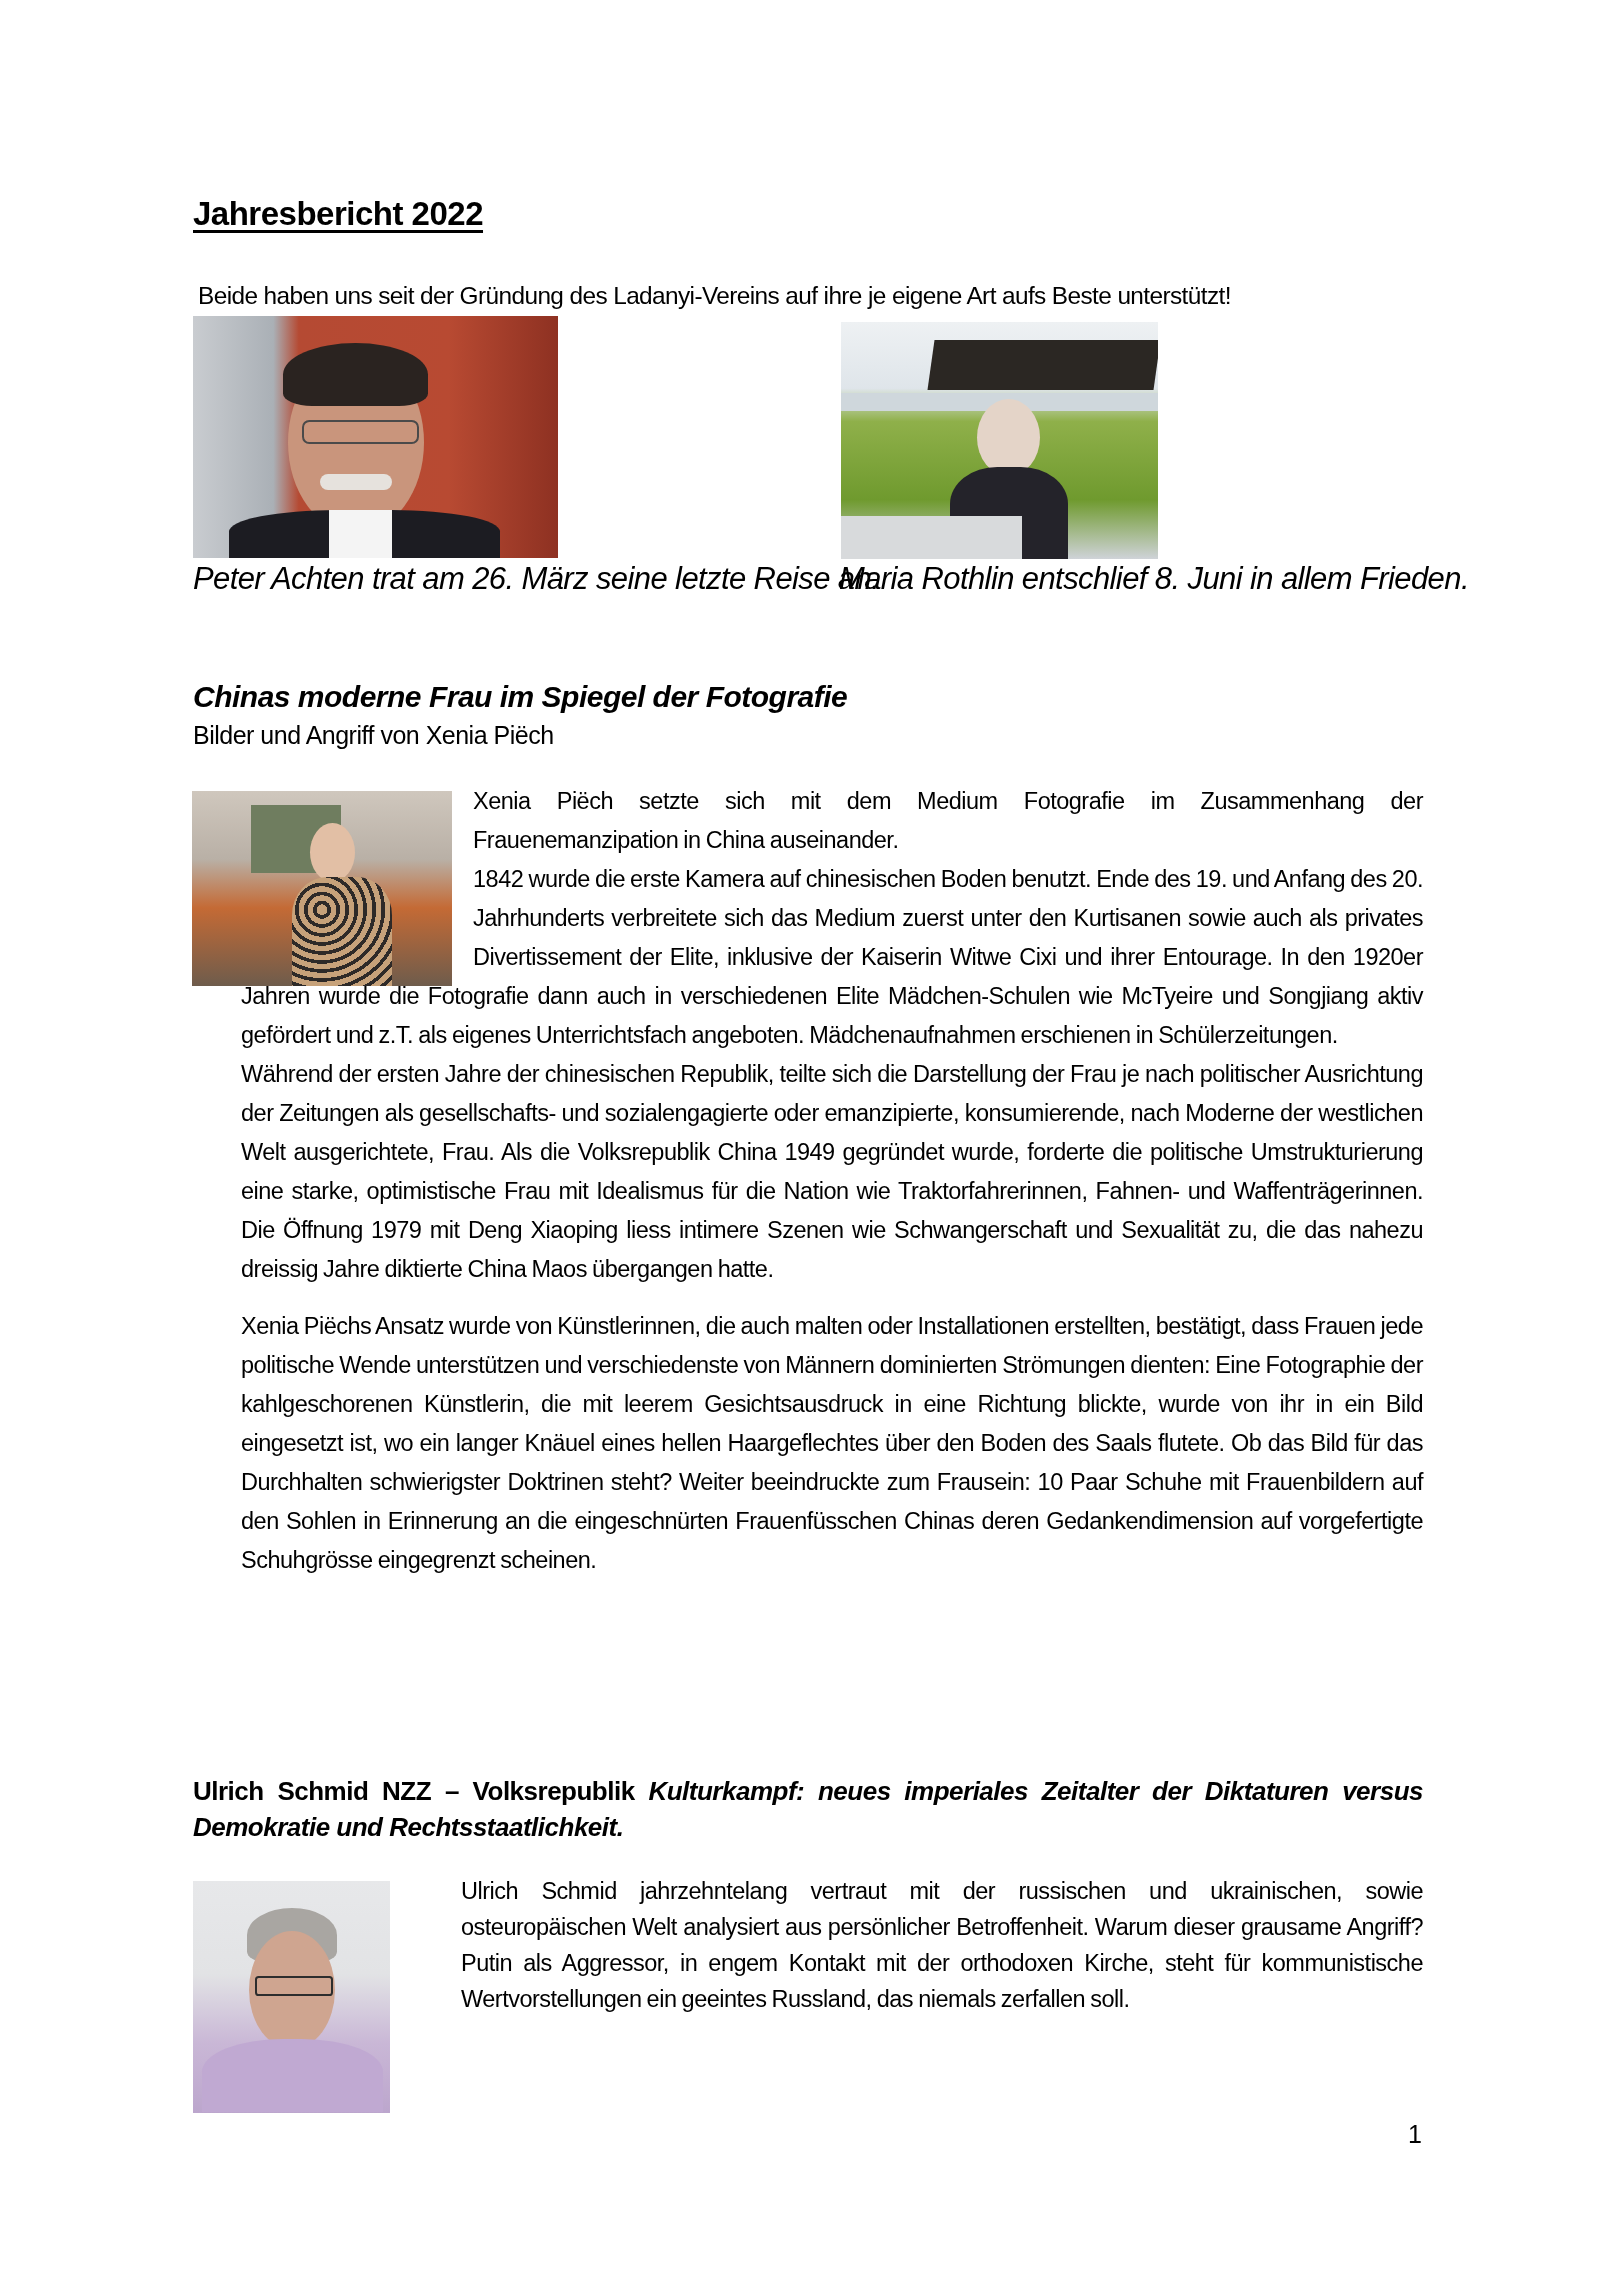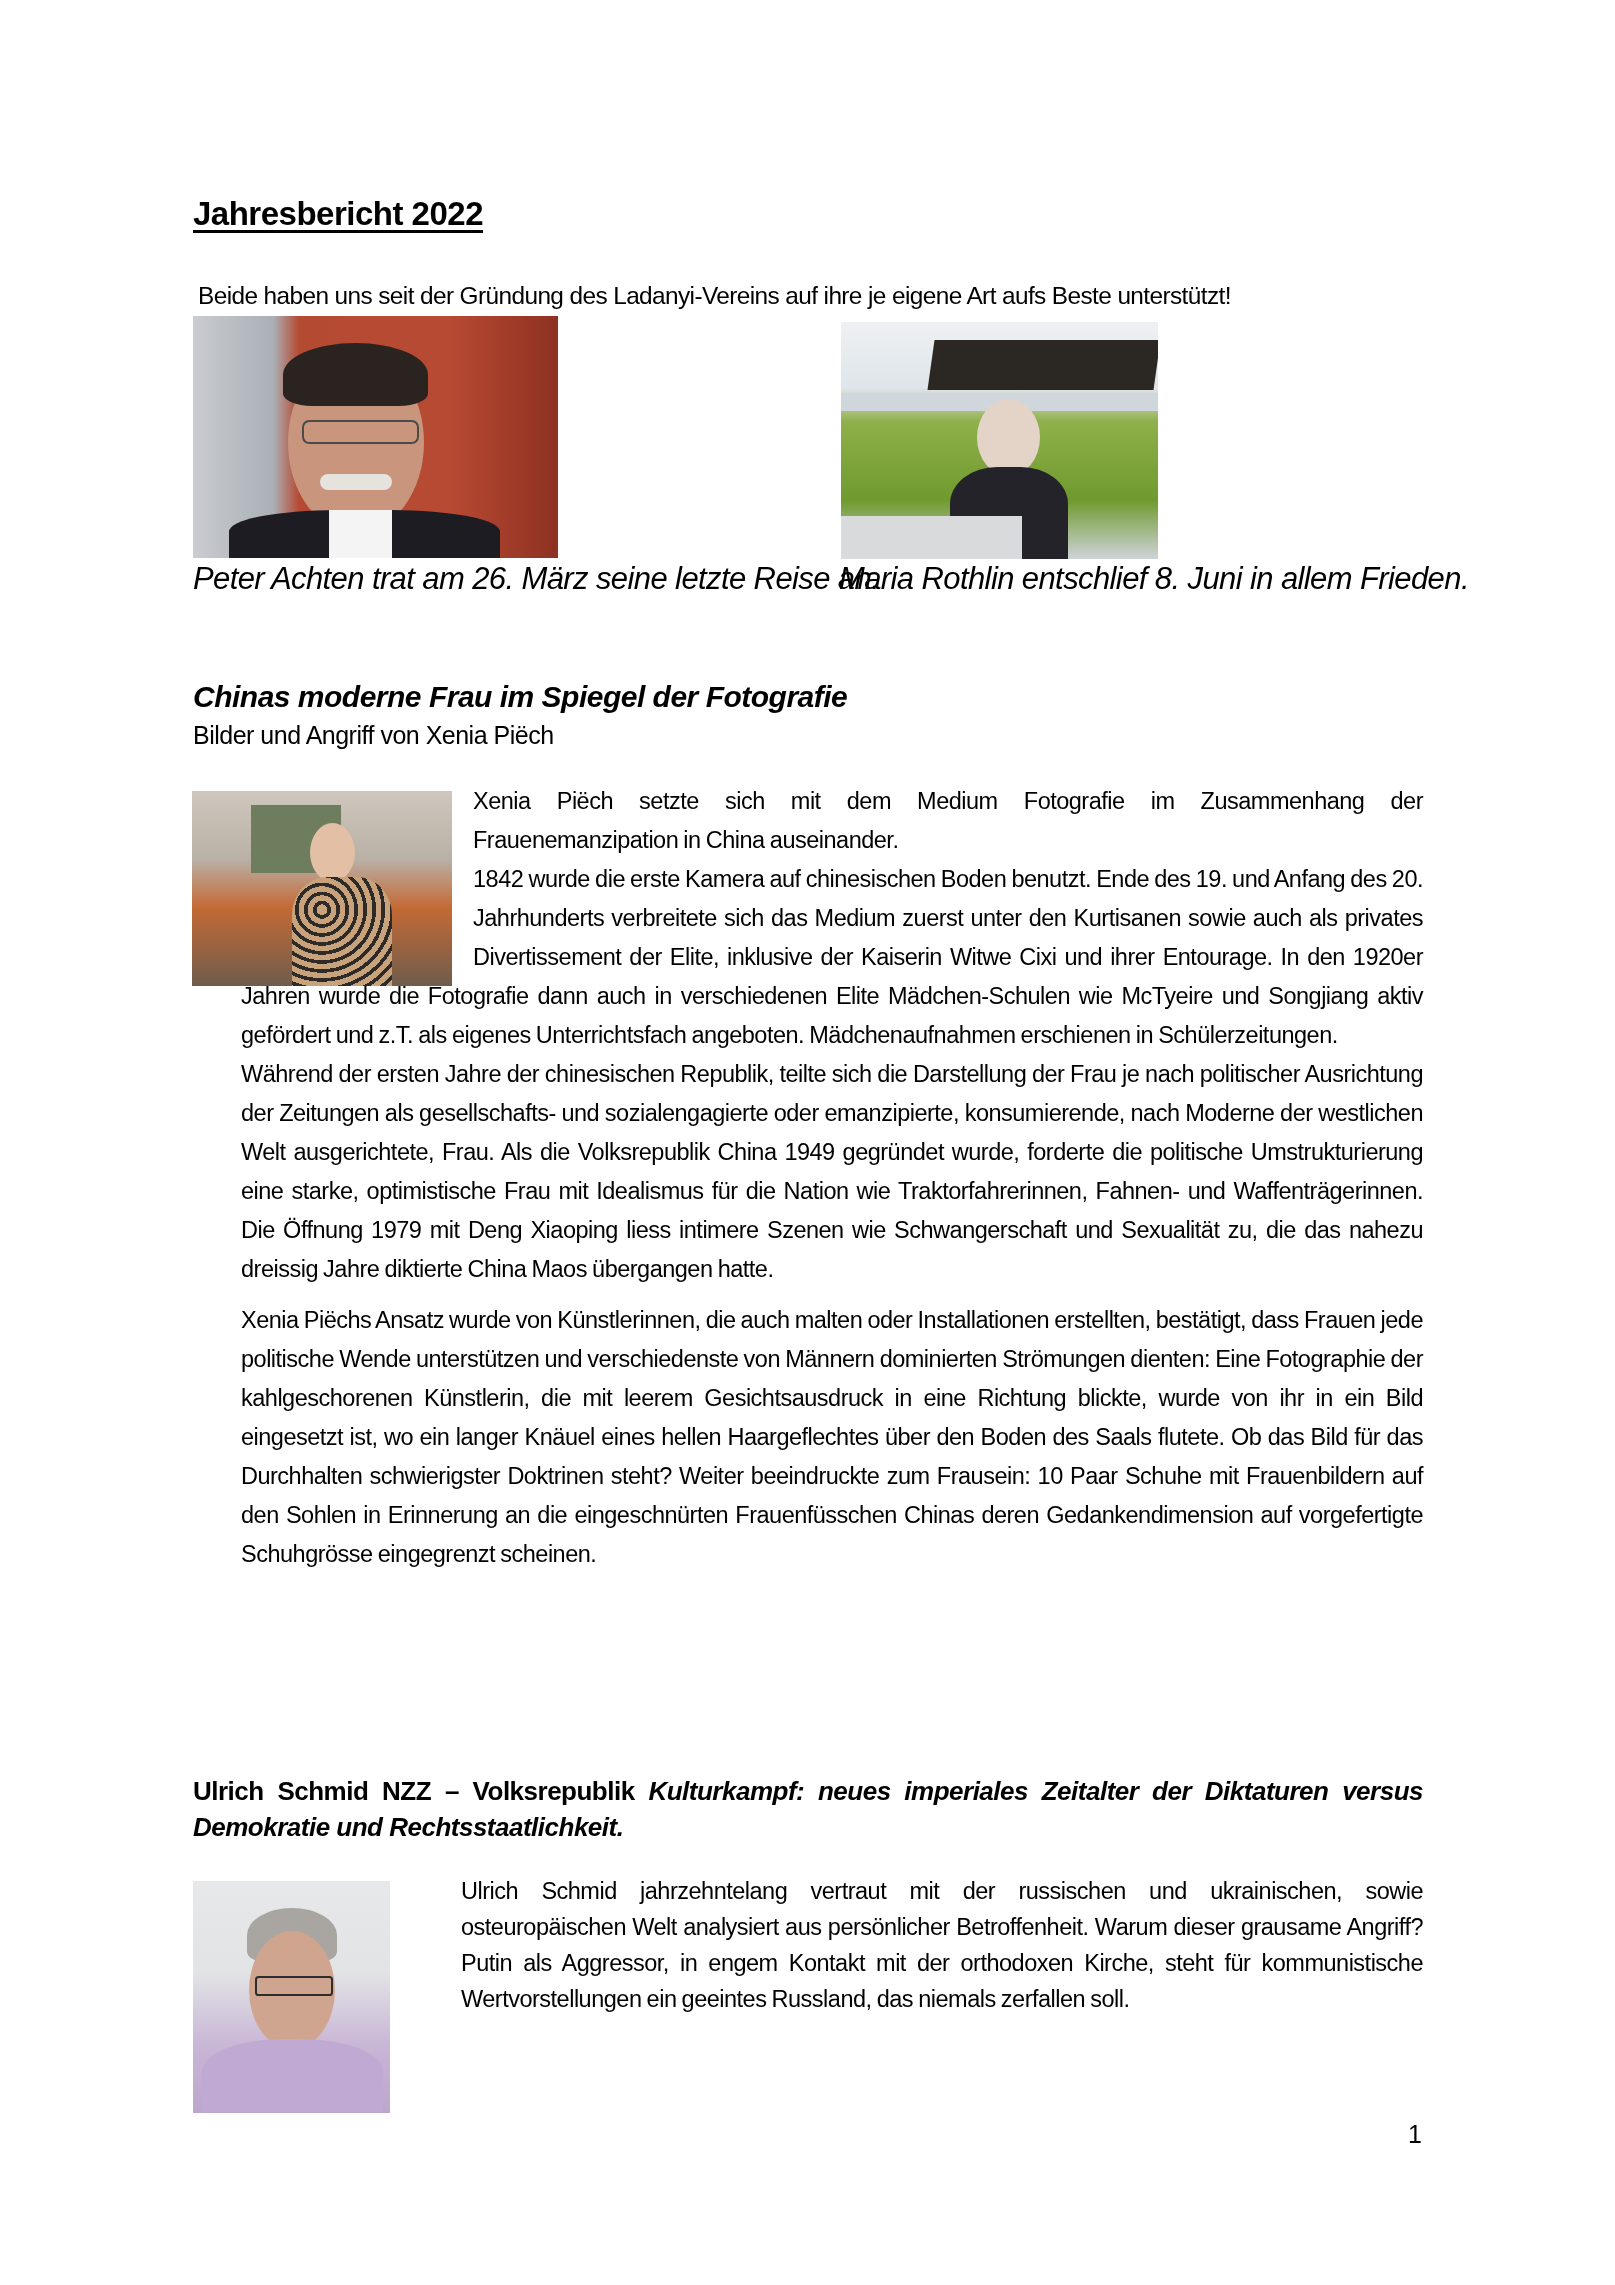--- a/index.html
+++ b/index.html
@@ -20,21 +20,21 @@
     background: linear-gradient(180deg, #e7e8ea 0%, #e2e3e5 40%, #c9b7d6 70%, #bca6cd 100%); }
   .caption { top:561px; font-size:31px; font-style:italic; letter-spacing:-0.6px; white-space:nowrap; }
   .caption-1 { left:193px; }
   .caption-2 { left:839px; }
   .h-section { left:193px; top:680px; font-size:30px; font-weight:bold; font-style:italic; letter-spacing:-0.5px; white-space:nowrap; }
   .h-sub { left:193px; top:721px; font-size:25px; letter-spacing:-0.5px; white-space:nowrap; }
   .body-text { font-size:23.5px; line-height:39px; text-align:justify; letter-spacing:-0.5px; word-spacing:-0.9px; }
   .block-xenia { left:193px; top:782px; width:1230px; }
   .float-space-xenia { float:left; width:280px; height:194px; }
   p { margin:0;padding-left:48px; }
-  .para-gap { margin-top:12px; }
+  .para-gap { margin-top:18px; }
   .h-ulrich { left:193px; top:1773px; width:1230px; font-size:26px; font-weight:bold; line-height:36px; letter-spacing:-0.5px; text-align:justify; }
   .h-ulrich .it { font-style:italic; }
   .block-ulrich { left:413px; top:1873px; width:1010px; font-size:23.5px; line-height:36px; text-align:justify; letter-spacing:-0.5px; word-spacing:-0.9px; }
   .page-number { left:1408px; top:2120px; font-size:25px; }
   .face { position:absolute; border-radius:50%; }
 </style>
 </head>
 <body>
 
 <div class="abs title">Jahresbericht 2022</div>

